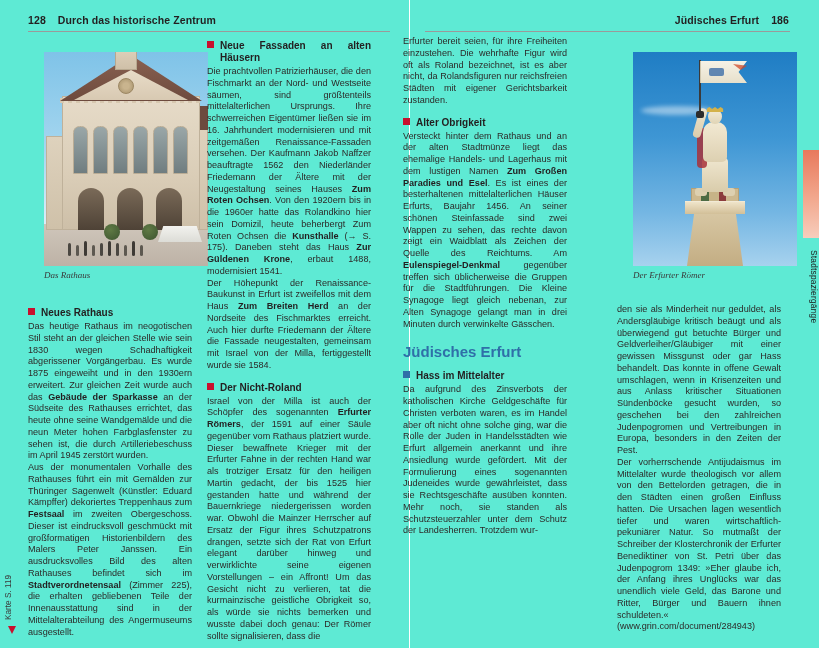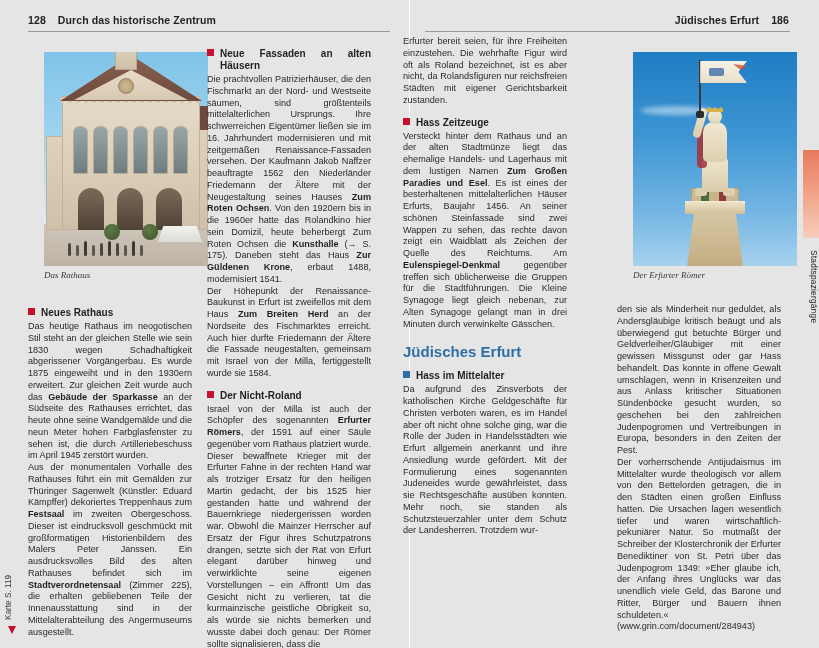--- a/index.html
+++ b/index.html
@@ -11,21 +11,21 @@
     width: 819px;
     height: 648px;
     font-family: "Liberation Sans", sans-serif;
     overflow: hidden;
     position: relative;
   }
 
   .page {
     position: absolute;
     inset: 0;
-    background: #e5e5e5;
+    background: #5eead4;
   }
 
   
   .head {
     position: absolute;
     top: 14px;
     font-size: 10.5px;
     font-weight: bold;
     color: #231f20;
     letter-spacing: .1px;
@@ -429,40 +429,40 @@
 
     <h3 class="sub">
       <span class="bullet red"></span>
       <span>Neues Rathaus</span>
     </h3>
     <p><span>Das heutige Rathaus im neogotischen Stil steht an der gleichen Stelle wie sein 1830 wegen Schadhaftigkeit abgerissener Vorgängerbau. Es wurde 1875 eingeweiht und in den 1930ern erweitert. Zur gleichen Zeit wurde auch das </span><b>Gebäude der Sparkasse</b><span> an der Südseite des Rathauses errichtet, das heute ohne seine Wandgemälde und die neun Meter hohen Farbglasfenster zu sehen ist, die durch Artilleriebeschuss im April 1945 zerstört wurden.</span></p>
     <p><span>Aus der monumentalen Vorhalle des Rathauses führt ein mit Gemälden zur Thüringer Sagenwelt (Künstler: Eduard Kämpffer) dekoriertes Treppenhaus zum </span><b>Festsaal</b><span> im zweiten Obergeschoss. Dieser ist eindrucksvoll geschmückt mit großformatigen Historienbildern des Malers Peter Janssen. Ein ausdrucksvolles Bild des alten Rathauses befindet sich im </span><b>Stadtverordnetensaal</b><span> (Zimmer 225), die erhalten gebliebenen Teile der Innenausstattung sind in der Mittelalterabteilung des Angermuseums ausgestellt.</span></p>
   </div>
 
   <div class="col" id="col2">
-    <h3 class="sub" style="margin-top:12px">
+    <h3 class="sub" style="margin-top:4px">
       <span class="bullet red"></span>
       <span>Neue Fassaden an alten Häusern</span>
     </h3>
     <p><span>Die prachtvollen Patrizierhäuser, die den Fischmarkt an der Nord- und Westseite säumen, sind größtenteils mittelalterlichen Ursprungs. Ihre schwerreichen Eigentümer ließen sie im 16. Jahrhundert modernisieren und mit zeitgemäßen Renaissance-Fassaden versehen. Der Kaufmann Jakob Naffzer beauftragte 1562 den Niederländer Friedemann der Ältere mit der Neugestaltung seines Hauses </span><b>Zum Roten Ochsen</b><span>. Von den 1920ern bis in die 1960er hatte das Rolandkino hier sein Domizil, heute beherbergt Zum Roten Ochsen die </span><b>Kunsthalle</b><span> (→ S. 175). Daneben steht das Haus </span><b>Zur Güldenen Krone</b><span>, erbaut 1488, modernisiert 1541.</span></p>
     <p><span>Der Höhepunkt der Renaissance-Baukunst in Erfurt ist zweifellos mit dem Haus </span><b>Zum Breiten Herd</b><span> an der Nordseite des Fischmarktes erreicht. Auch hier durfte Friedemann der Ältere die Fassade neugestalten, gemeinsam mit Israel von der Milla, fertiggestellt wurde sie 1584.</span></p>
 
     <h3 class="sub">
       <span class="bullet red"></span>
       <span>Der Nicht-Roland</span>
     </h3>
     <p><span>Israel von der Milla ist auch der Schöpfer des sogenannten </span><b>Erfurter Römers</b><span>, der 1591 auf einer Säule gegenüber vom Rathaus platziert wurde. Dieser bewaffnete Krieger mit der Erfurter Fahne in der rechten Hand war als trotziger Ersatz für den heiligen Martin gedacht, der bis 1525 hier gestanden hatte und während der Bauernkriege niedergerissen worden war. Obwohl die Mainzer Herrscher auf Ersatz der Figur ihres Schutzpatrons drangen, setzte sich der Rat von Erfurt elegant darüber hinweg und verwirklichte seine eigenen Vorstellungen – ein Affront! Um das Gesicht nicht zu verlieren, tat die kurmainzische geistliche Obrigkeit so, als würde sie nichts bemerken und wusste dabei doch genau: Der Römer sollte signalisieren, dass die</span></p>
   </div>
 
   <div class="col" id="col3">
     <p>Erfurter bereit seien, für ihre Freiheiten einzustehen. Die wehrhafte Figur wird oft als Roland bezeichnet, ist es aber nicht, da Rolandsfiguren nur reichsfreien Städten mit eigener Gerichtsbarkeit zustanden.</p>
 
     <h3 class="sub">
       <span class="bullet red"></span>
-      <span>Hass Zeitzeuge</span>
+      <span>Alter Obrigkeit</span>
     </h3>
     <p><span>Versteckt hinter dem Rathaus und an der alten Stadtmünze liegt das ehemalige Handels- und Lagerhaus mit dem lustigen Namen </span><b>Zum Großen Paradies und Esel</b><span>. Es ist eines der besterhaltenen mittelalterlichen Häuser Erfurts, Baujahr 1456. An seiner schönen Steinfassade sind zwei Wappen zu sehen, das rechte davon zeigt ein Waidblatt als Zeichen der Quelle des Reichtums. Am </span><b>Eulenspiegel-Denkmal</b><span> gegenüber treffen sich üblicherweise die Gruppen für die Stadtführungen. Die Kleine Synagoge liegt gleich nebenan, zur Alten Synagoge gelangt man in drei Minuten durch verwinkelte Gässchen.</span></p>
 
     <h2 class="section">Jüdisches Erfurt</h2>
 
     <h3 class="sub">
       <span class="bullet blue"></span>
       <span>Hass im Mittelalter</span>
     </h3>
     <p>Da aufgrund des Zinsverbots der katholischen Kirche Geldgeschäfte für Christen verboten waren, es im Handel aber oft nicht ohne solche ging, war die Rolle der Juden in Handelsstädten wie Erfurt allgemein anerkannt und ihre Ansiedlung wurde gefördert. Mit der Formulierung eines sogenannten Judeneides wurde gewährleistet, dass sie Rechtsgeschäfte ausüben konnten. Mehr noch, sie standen als Schutzsteuerzahler unter dem Schutz der Landesherren. Trotzdem wur-</p>

